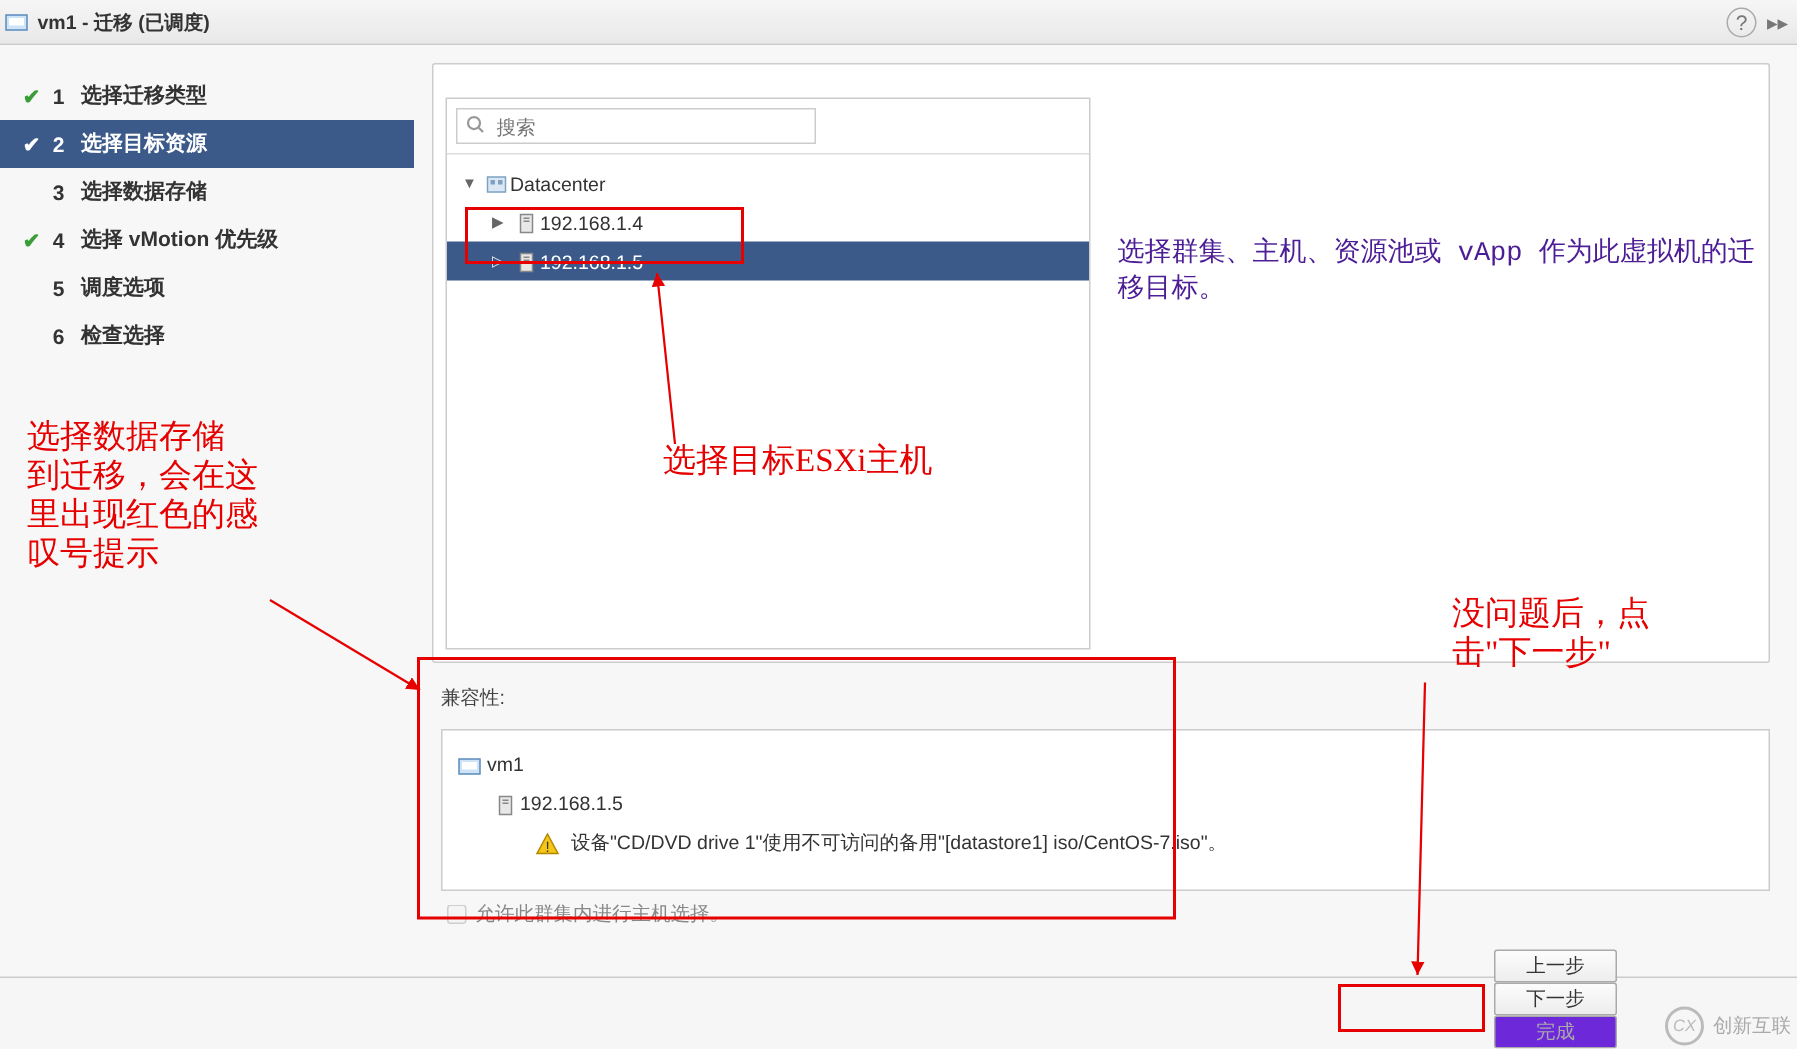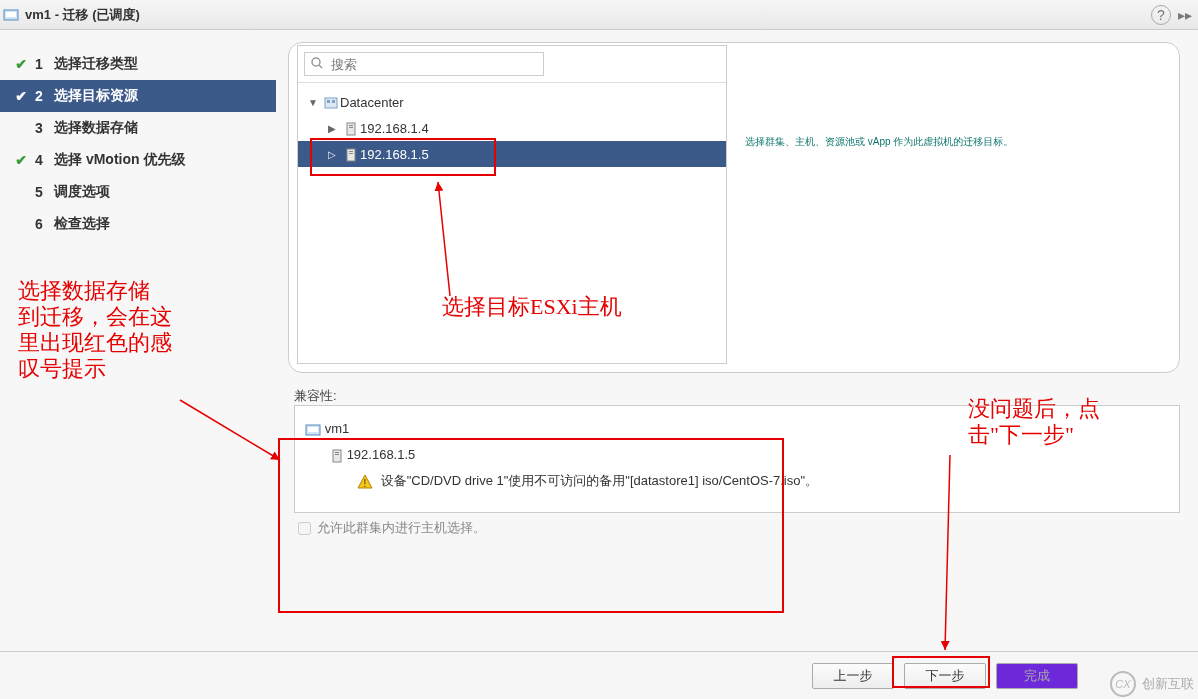--- a/index.html
+++ b/index.html
@@ -67,26 +67,26 @@
   }
   .step.active .check { color: #fff; }
   .step.bold { font-weight: bold; }
   .main {
     flex: 1;
     padding: 12px 18px 0 12px;
     position: relative;
   }
   .panel {
     border: 1px solid #ccc;
-    border-radius: 14px;
+    border-radius: 2px;
     background: #fff;
-    padding: 2px 8px 8px 8px;
+    padding: 22px 8px 8px 8px;
     display: flex;
     gap: 18px;
-    height: 331px;
+    height: 400px;
   }
   .tree-panel {
     border: 1px solid #ccc;
     width: 430px;
     height: 100%;
     background: #fff;
     overflow: hidden;
   }
   .search-row {
     padding: 6px;
@@ -120,28 +120,29 @@
   .tree-row.level2 { padding-left: 30px; }
   .tree-row.selected {
     background: #3b5a8a; color: #fff;
   }
   .tree-row .arrow { width: 14px; font-size: 10px; color: #666; }
   .tree-row.selected .arrow { color: #eee; }
   .tree-row .icon { width: 18px; text-align:center; }
   .right-help {
     flex: 1;
     padding-top: 90px;
-    font-size: 10px;
-    color: #0f766e;
+    font-size: 18px;
+    color: #4c1d95;
+    font-family: Liberation Mono, monospace;
   }
   .compat-section {
     margin-top: 14px;
     padding-left: 6px;
   }
-  .compat-label { color:#444; margin-bottom: 0; }
+  .compat-label { color:#444; margin-bottom: 12px; }
   .compat-box {
     border: 1px solid #ccc;
     background: #fff;
     padding: 10px 10px 18px 10px;
     line-height: 26px;
   }
   .compat-box .warn-icon {
     display:inline-block; width:16px; height:16px; position:relative; vertical-align:middle; margin-right:4px;
   }
   .warn-icon svg { display:block; }
@@ -152,23 +153,24 @@
     display: flex; align-items:flex-start;
   }
   .allow-row input { margin-right: 6px; }
   .footer {
     position: absolute;
     left: 0; right: 0; bottom: 0;
     height: 48px;
     border-top: 1px solid #ccc;
     background: #f6f6f6;
     display: flex;
-    align-items: center;
+    align-items: flex-end;
     justify-content: flex-end;
     padding-right: 120px;
+    flex-direction: column;
   }
   .btn {
     height: 26px;
     min-width: 82px;
     border: 1px solid #aaa;
     background: linear-gradient(#fcfcfc,#ededed);
     border-radius: 2px;
     margin-left: 10px;
     font-size: 13px;
     color: #333;

